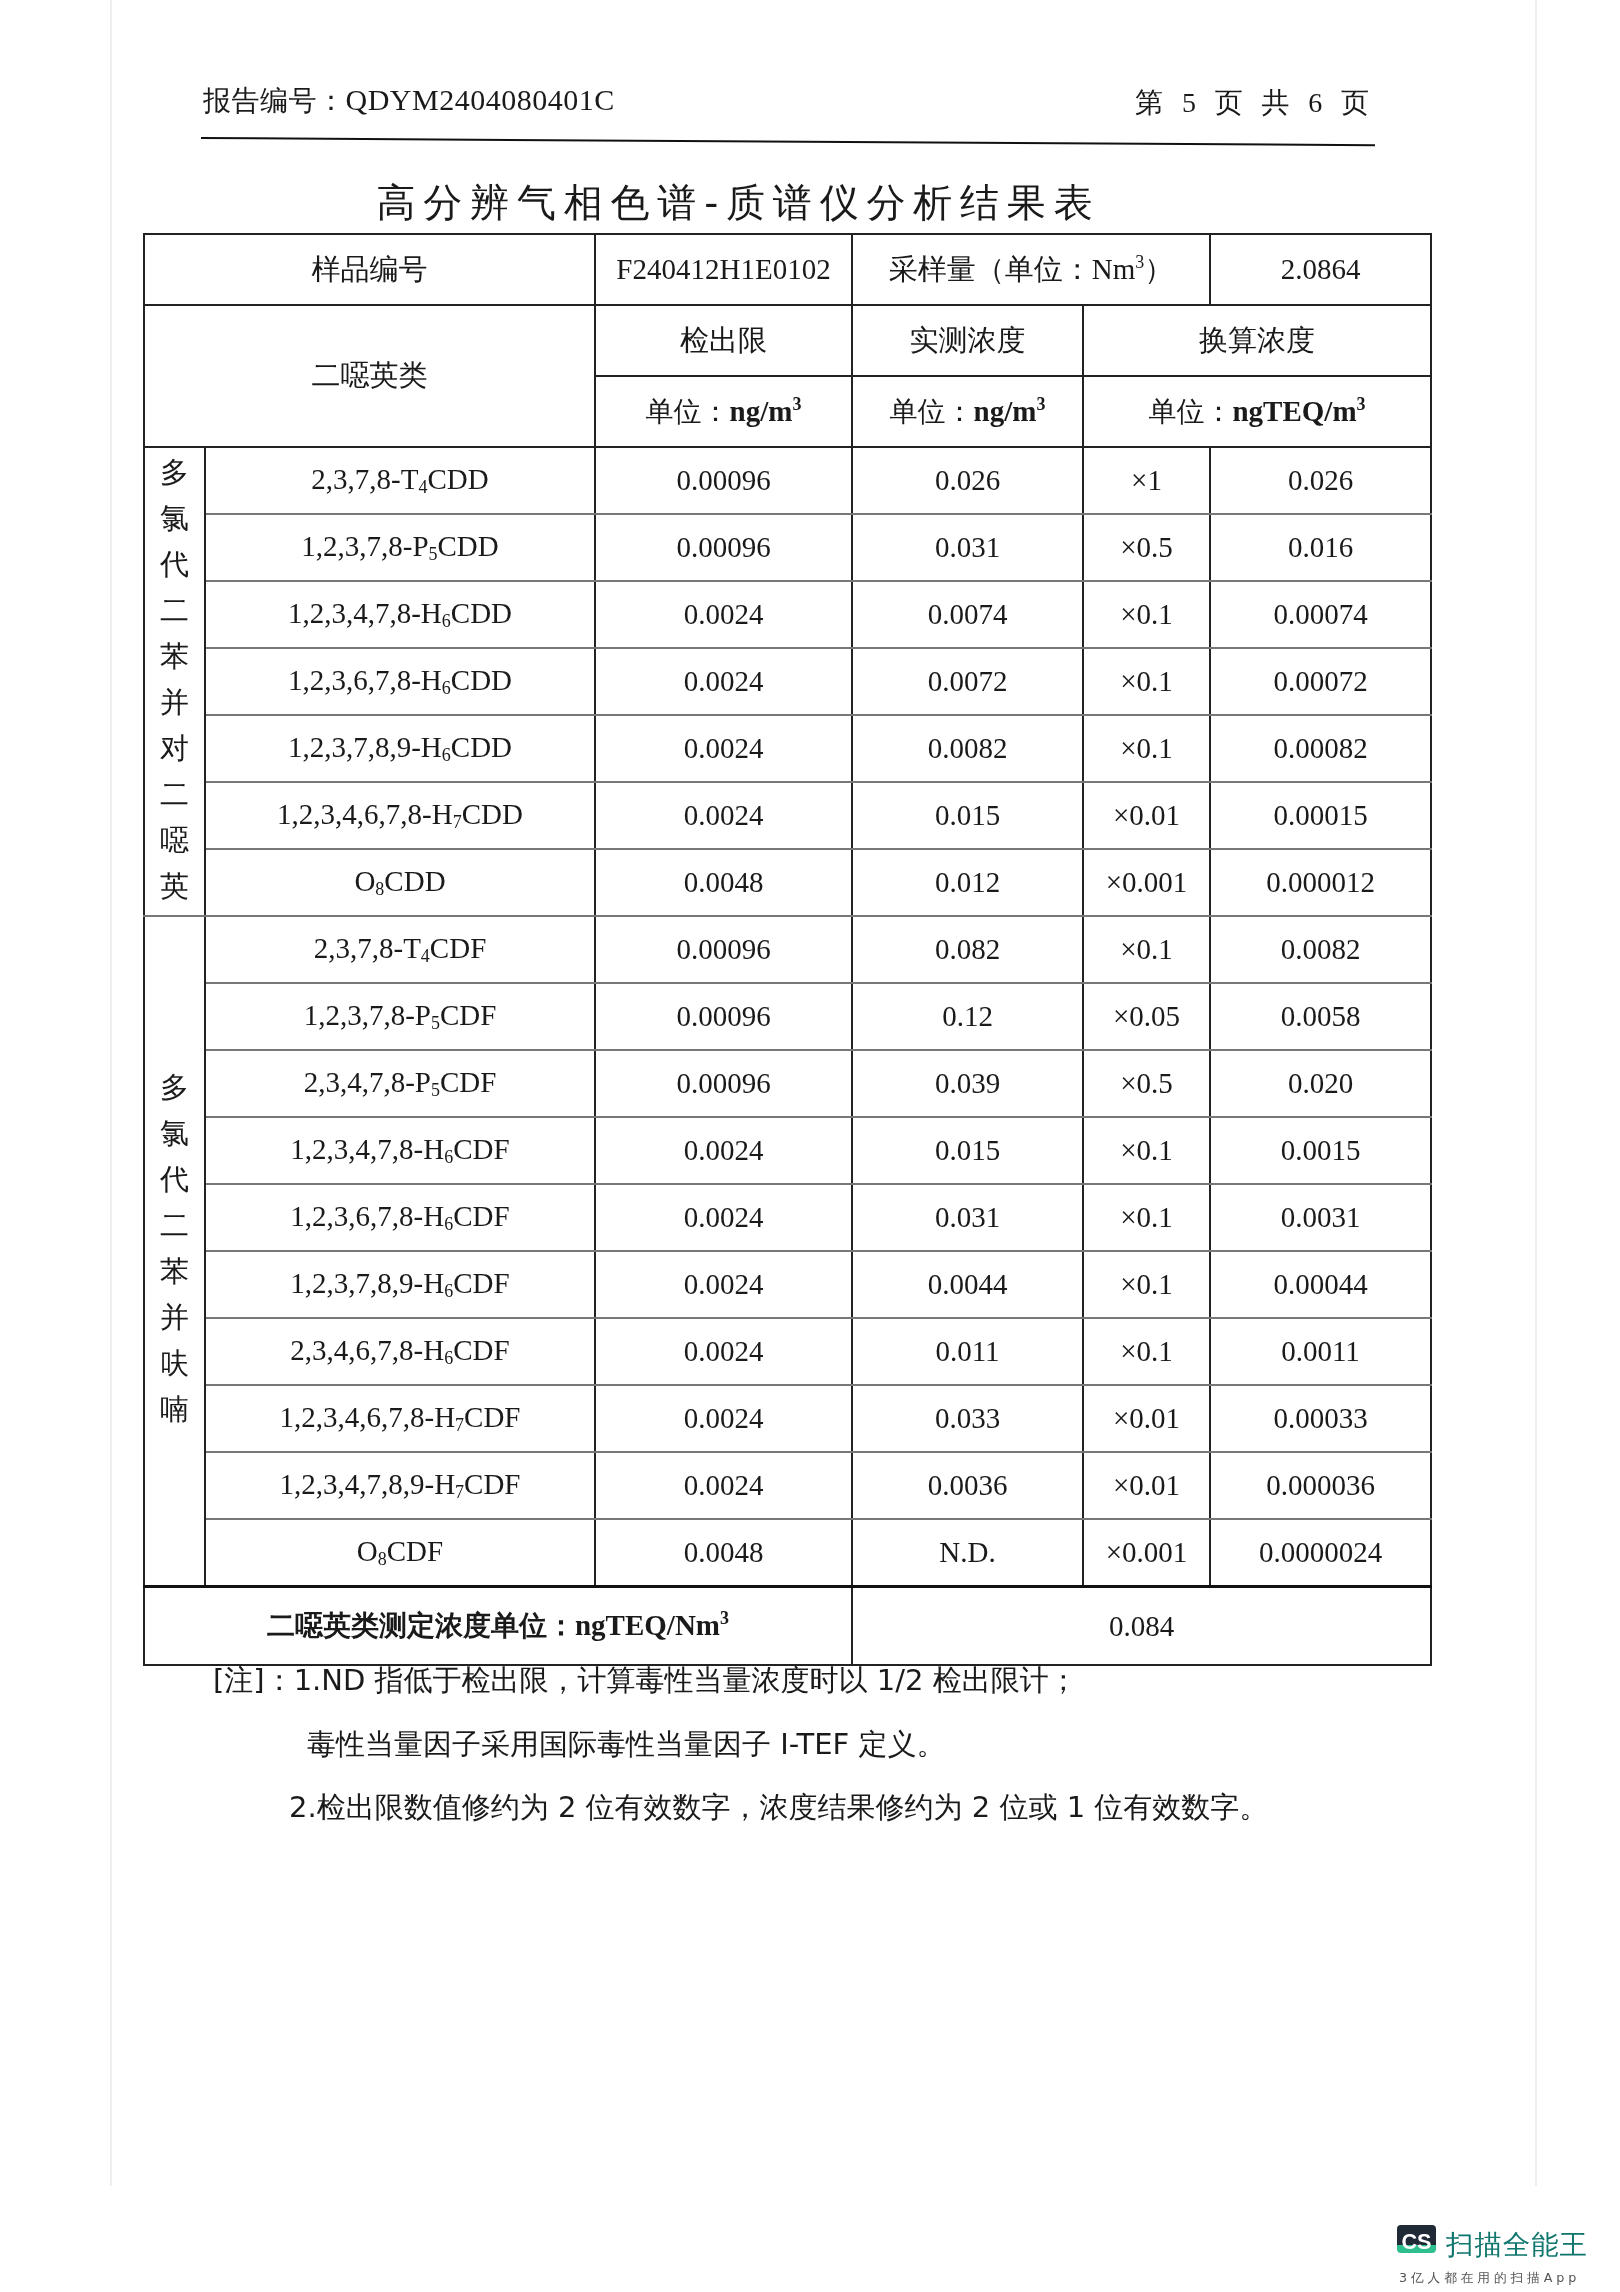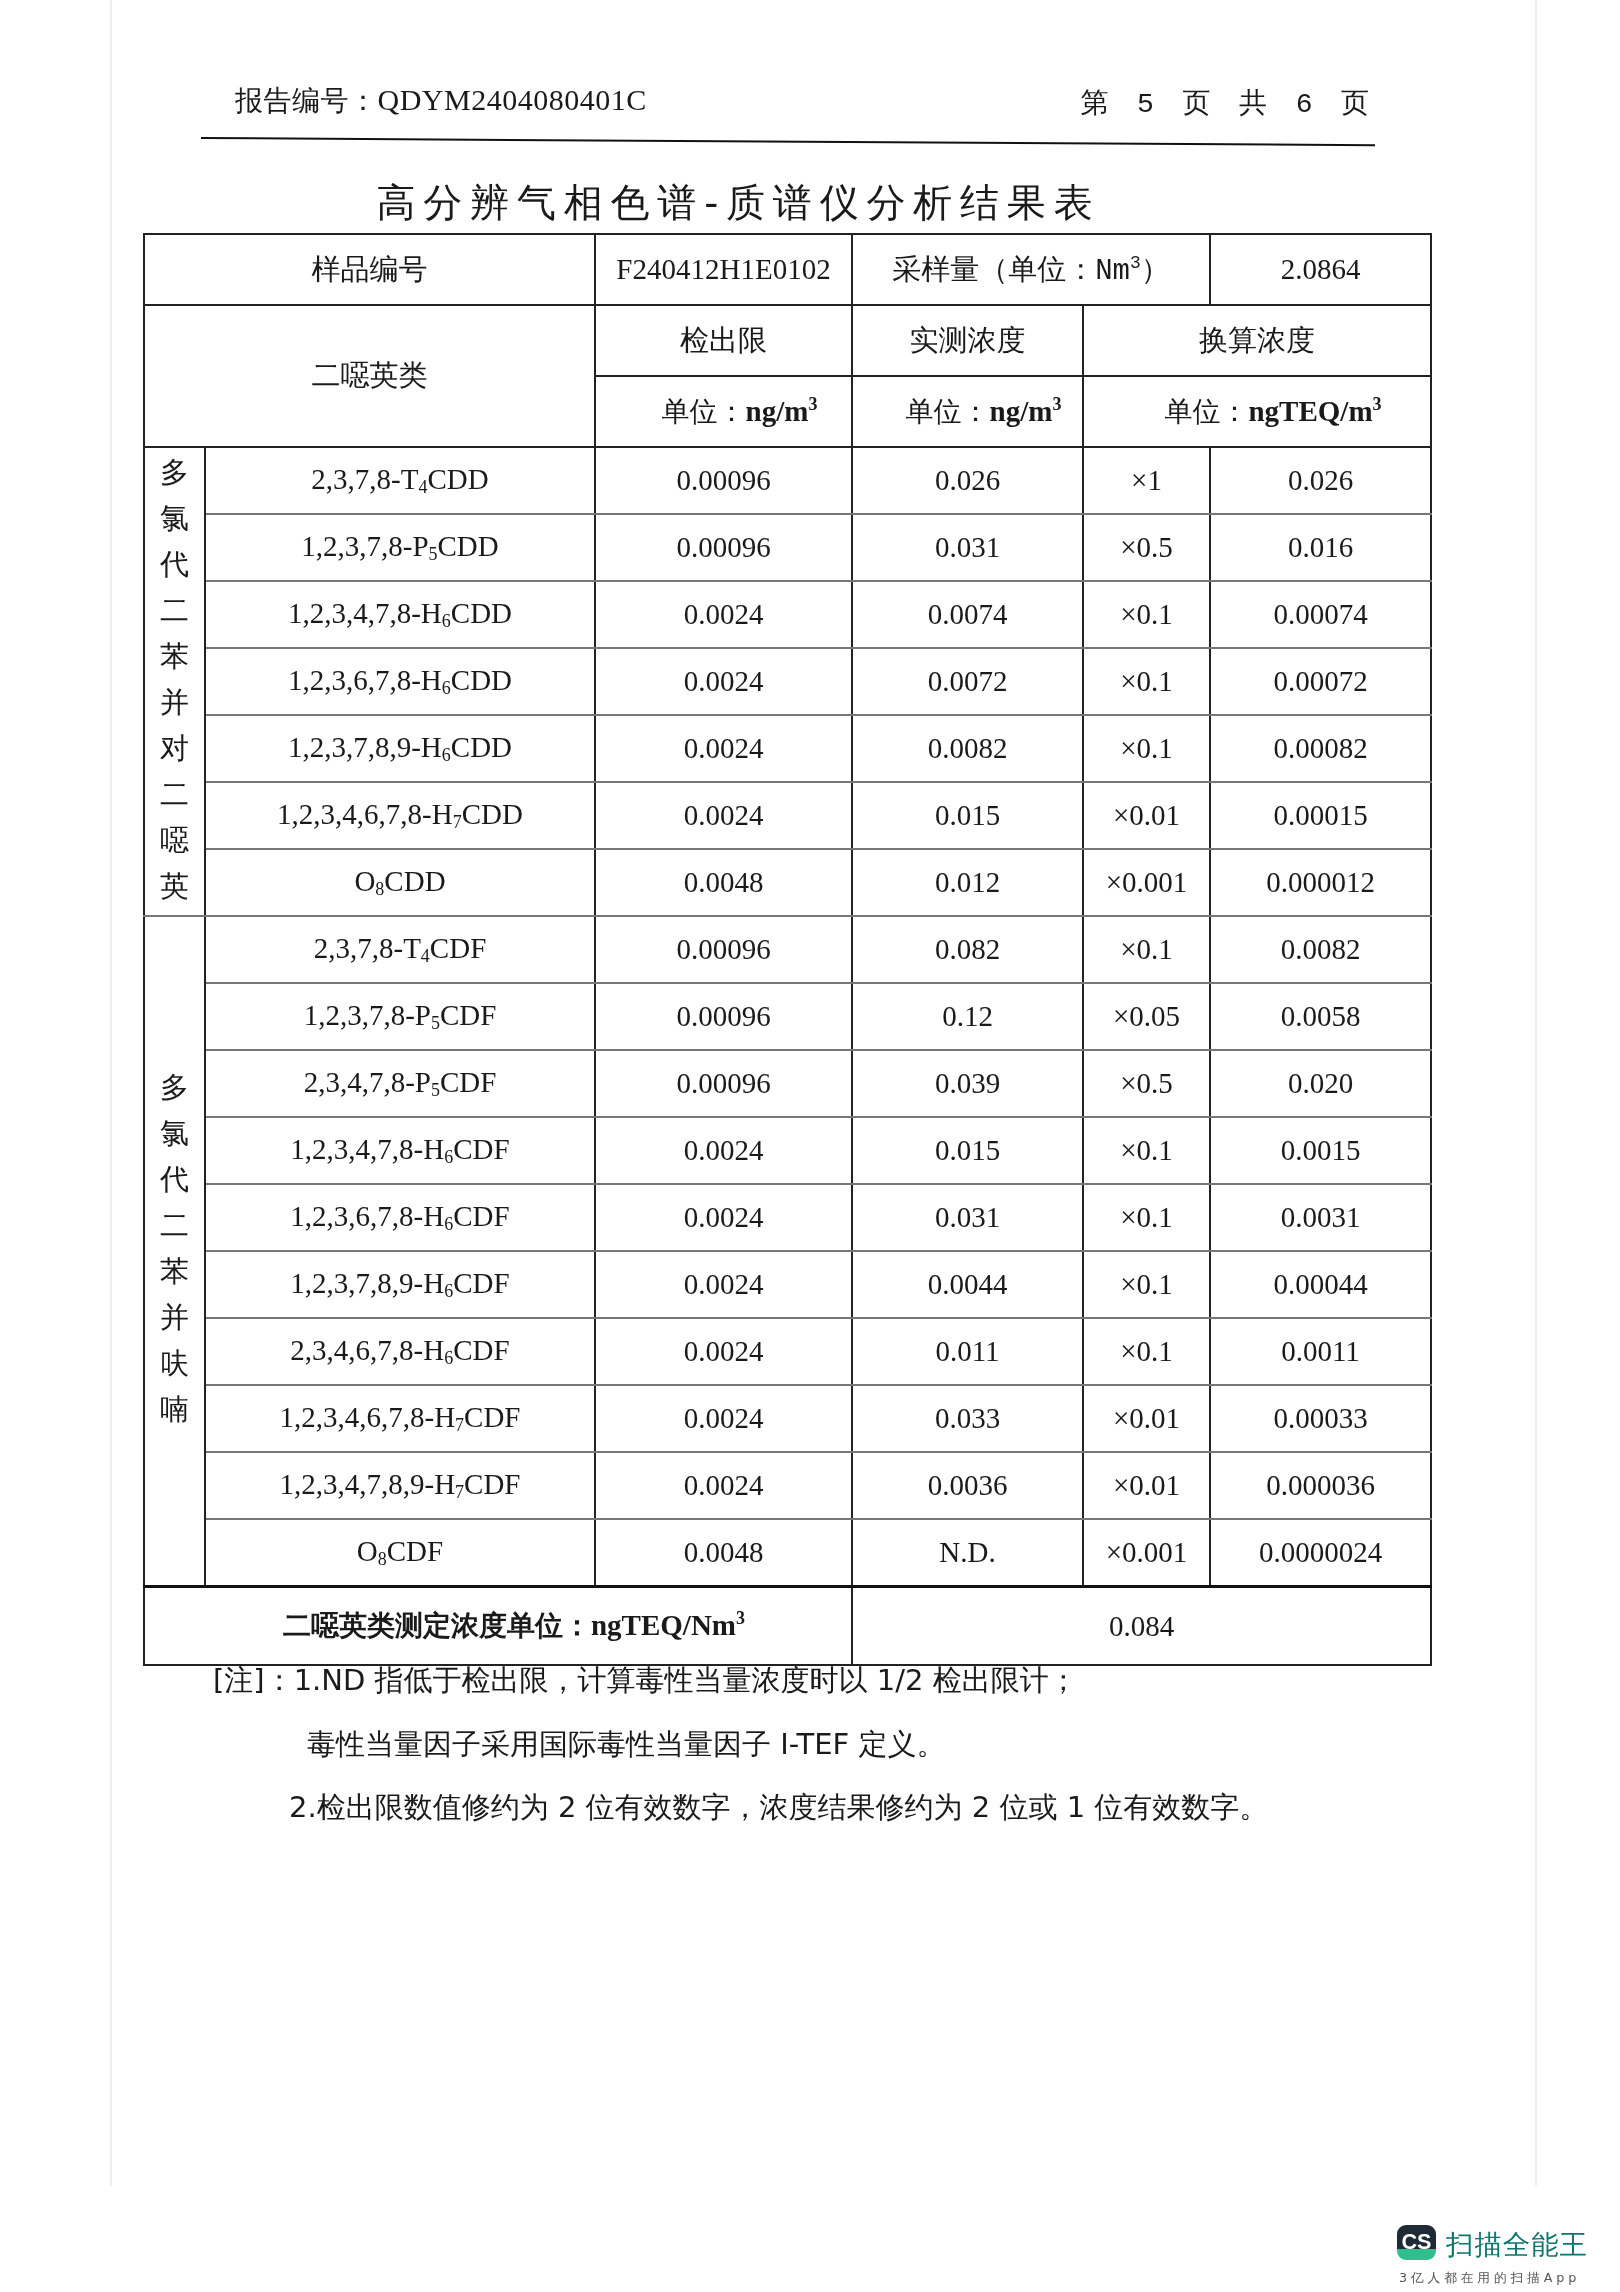--- a/index.html
+++ b/index.html
@@ -14,34 +14,34 @@
                  border-top:2.9px solid #111; transform:rotate(0.35deg); transform-origin:left; }
   .title { position:absolute; left:0; width:1477px; top:176px; text-align:center;
            font-size:39px; letter-spacing:7.8px; font-family:"DejaVu Sans","Liberation Sans",sans-serif; font-weight:400; }
 
   table.results { position:absolute; left:143px; top:233px; width:1287px;
                   border-collapse:collapse; border:2.9px solid #111; table-layout:fixed; }
   table.results td { border:2px solid #222; text-align:center; vertical-align:middle;
                      font-size:29px; padding:0; height:65px; }
   table.results tr.row td { border-top:2px solid #777; border-bottom:2px solid #777; }
   table.results tr.head td { height:69px; font-size:29px; }
-  .zh { font-family:Liberation Mono, monospace; font-size:28px;margin-left:32px; }
+  .zh { font-family:Liberation Serif, serif; font-size:28px; }
   .bold { font-weight:bold; }
   td.group { font-family:Liberation Mono, monospace; font-size:33px;
              line-height:46px; width:59px; word-break:break-all; padding:0 5.9px !important; }
   table.results tr.total td { height:76px; border-top:3.9px solid #111; }
   sub { font-size:0.62em; vertical-align:-0.25em; }
   sup { font-size:0.62em; vertical-align:0.6em; line-height:0; }
 
   .notes { position:absolute; left:201px; top:1661px; width:1225px; font-size:29px;
            font-family:"DejaVu Sans","Liberation Sans",sans-serif; }
   .note-line { position:absolute; white-space:nowrap;margin-left:12px; }
 
   .watermark { position:absolute; left:1397px; top:2225px; width:206px; height:64px; }
-  .wm-logo { position:absolute; left:0; top:0; width:39px; height:35px; border-radius:9px;
+  .wm-logo { position:absolute; left:0; top:0; width:39px; height:28px; border-radius:4px;
              background:linear-gradient(#1f2a36 0 70%, #2fbf8f 70% 100%); color:#fff;
              font-family:"Liberation Sans",sans-serif; font-weight:bold; font-size:21.6px;
              text-align:center; line-height:33px; }
   .wm-name { position:absolute; left:49px; top:2px; font-size:27.4px; color:#0f766e;
              font-family:"DejaVu Sans",sans-serif; letter-spacing:1px; }
   .wm-tag { position:absolute; left:2px; top:45px; font-size:12.7px; color:#555; letter-spacing:3.9px;
             font-family:"DejaVu Sans",sans-serif; white-space:nowrap; }
 </style>
 </head>
 <body>

